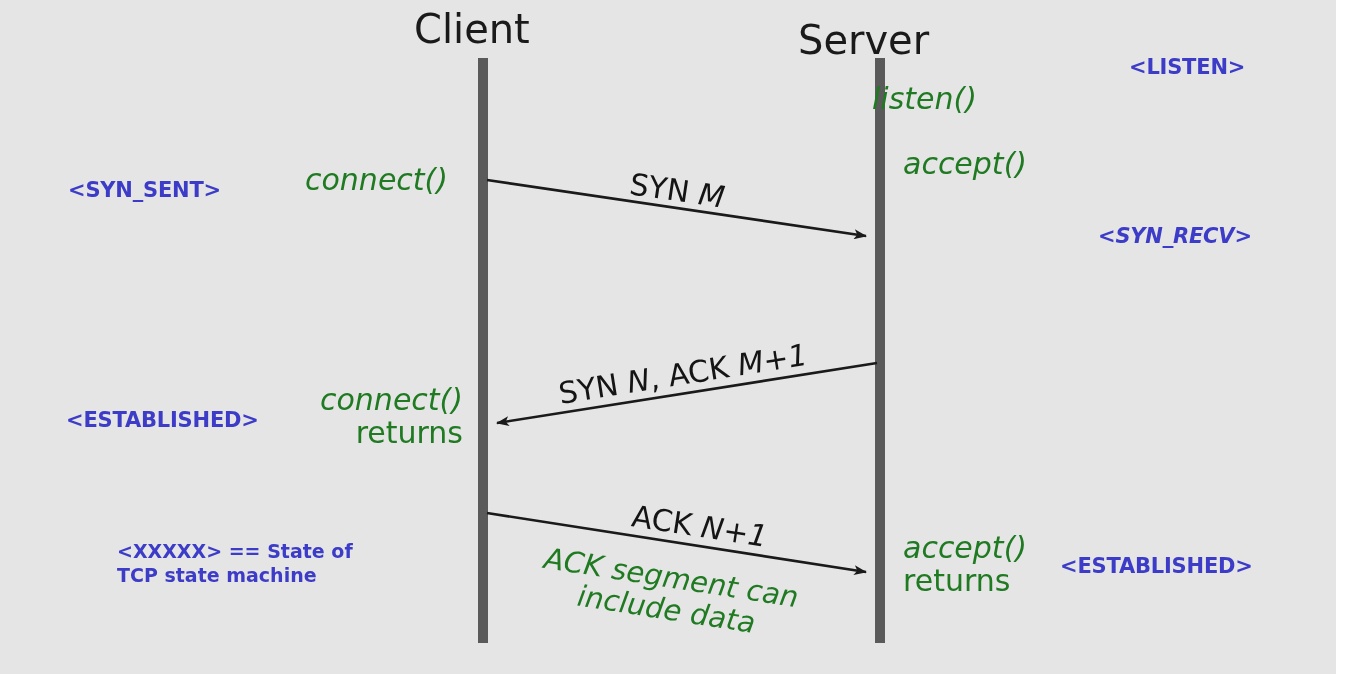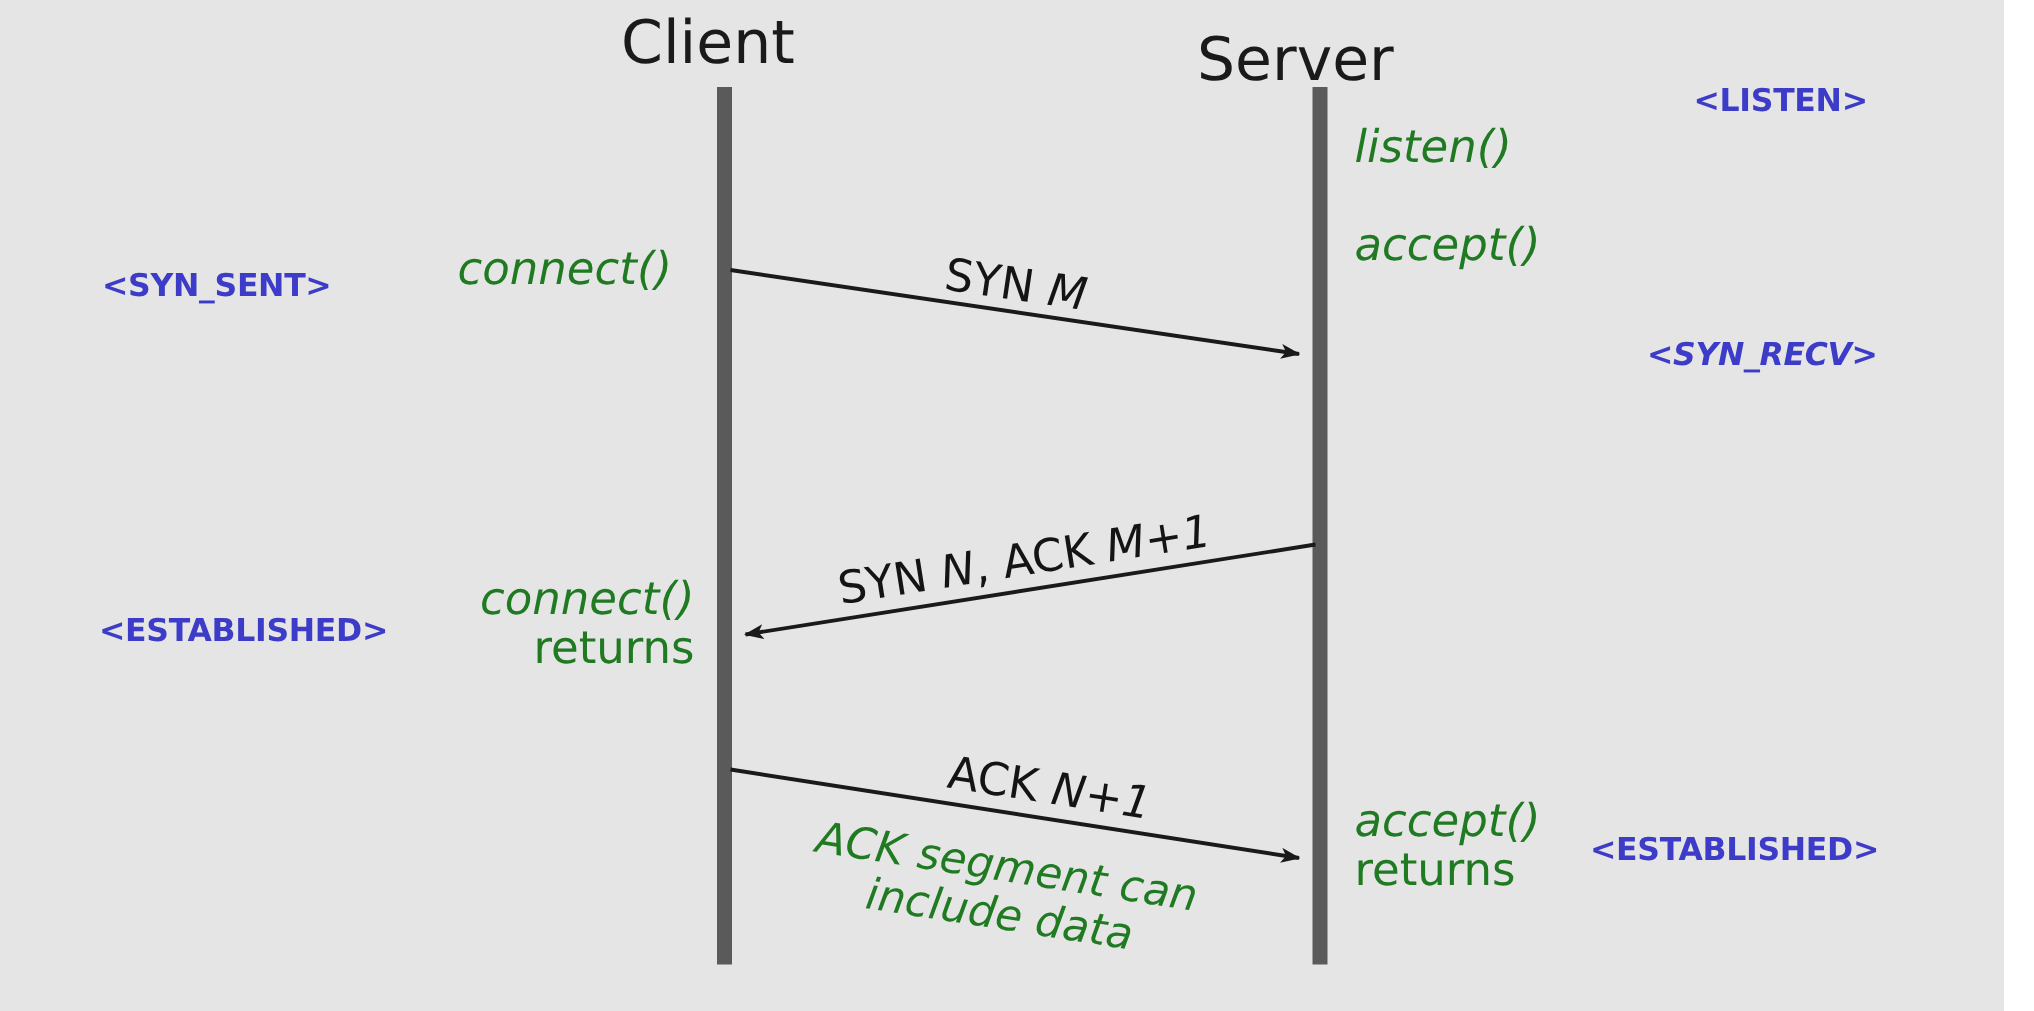--- a/index.html
+++ b/index.html
@@ -121,22 +121,24 @@
   <div class="lbl state" style="left:1129px; top:17px;margin-top:39px;">&lt;LISTEN&gt;</div>
 
   <div class="lbl state" style="left:68px; top:179px;">&lt;SYN_SENT&gt;</div>
 
   <div class="lbl state" style="left:1098px; top:225px;font-style:italic;">&lt;SYN_RECV&gt;</div>
 
   <div class="lbl state" style="left:66px; top:409px;">&lt;ESTABLISHED&gt;</div>
 
   <div class="lbl state" style="left:1060px; top:555px;">&lt;ESTABLISHED&gt;</div>
 
+  <div class="lbl legend" style="left:117px; top:540px;">&lt;XXXXX&gt; == State of
+TCP state machine</div>
 
-  <div class="lbl api" style="left:903px; top:83px;text-align:right;">
+  <div class="lbl api" style="left:872px; top:83px;text-align:right;">
     <span class="it">listen()</span>
   </div>
 
   <div class="lbl api" style="left:903px; top:148px;">
     <span class="it">accept()</span>
   </div>
 
   <div class="lbl api" style="left:305px; top:164px;">
     <span class="it">connect()</span>
   </div>

